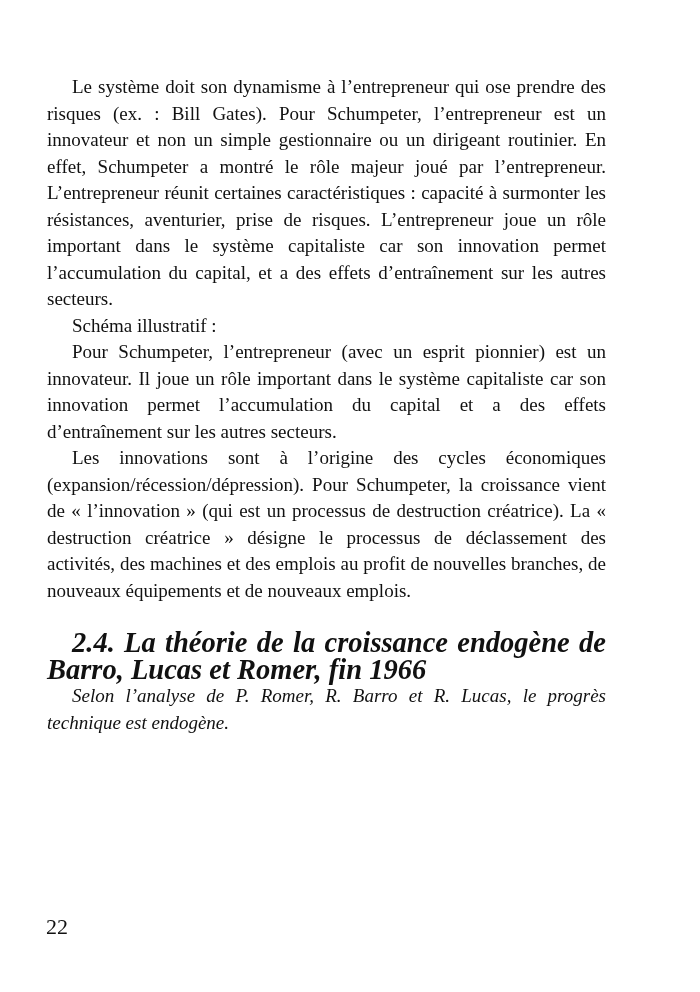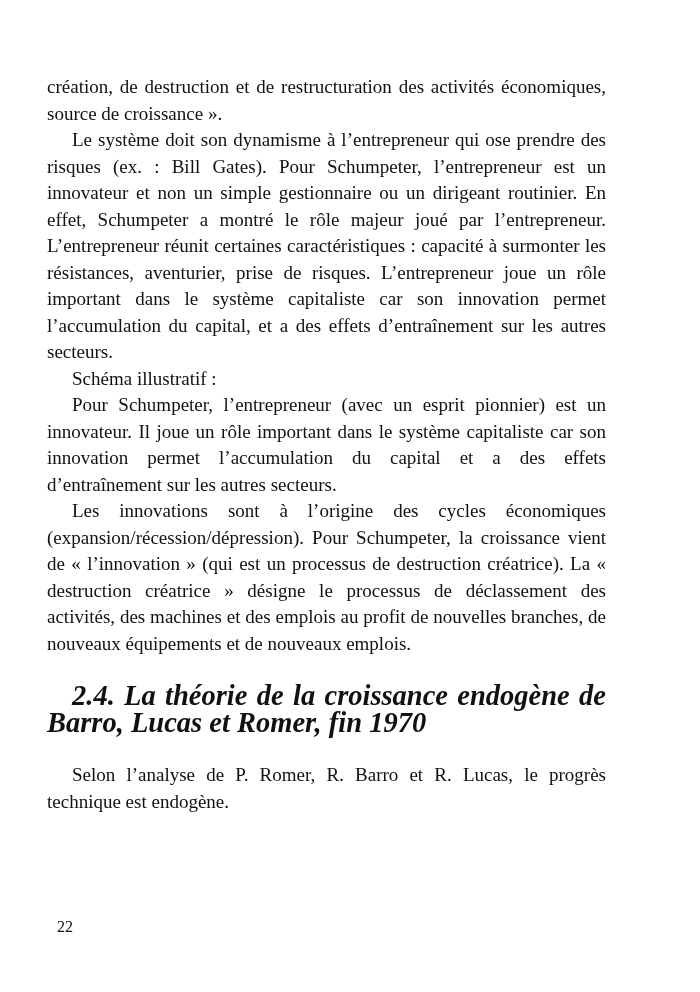--- a/index.html
+++ b/index.html
@@ -33,46 +33,45 @@
     }
     .heading {
       margin: 26px 0 0 0;
       font-weight: bold;
       font-style: italic;
       text-align: justify;
       text-indent: 25px;
       line-height: 26.5px;
     }
     .after-heading {
-      margin-top: 26px;
+      font-style: italic;
     }
     .arrow {
       font-family: "DejaVu Sans", sans-serif;
       font-size: 17px;
       font-weight: bold;
       margin-right: 1px;
     }
     .page-number {
       position: absolute;
-      left: 57px;
+      left: 46px;
       top: 915px;
-      font-size: 16px;
+      font-size: 22px;
       line-height: 24px;
     }
   </style>
 </head>
 <body>
 
 <div class="page">
-  <p class="para noindent">création, de destruction et de restructuration des activités économiques, source de croissance ».</p>
   <p class="para">Le système doit son dynamisme à l’entrepreneur qui ose prendre des risques (ex. : Bill Gates). Pour Schumpeter, l’entrepreneur est un innovateur et non un simple gestionnaire ou un dirigeant routinier. En effet, Schumpeter a montré le rôle majeur joué par l’entrepreneur. L’entrepreneur réunit certaines caractéristiques : capacité à surmonter les résistances, aventurier, prise de risques. L’entrepreneur joue un rôle important dans le système capitaliste car son innovation permet l’accumulation du capital, et a des effets d’entraînement sur les autres secteurs.</p>
   <p class="para">Schéma illustratif :</p>
   <p class="para">Pour Schumpeter, l’entrepreneur (avec un esprit pionnier) est un innovateur. Il joue un rôle important dans le système capitaliste car son innovation permet l’accumulation du capital et a des effets d’entraînement sur les autres secteurs.</p>
 
 
   <p class="para">Les innovations sont à l’origine des cycles économiques (expansion/récession/dépression). Pour Schumpeter, la croissance vient de « l’innovation » (qui est un processus de destruction créatrice). La « destruction créatrice » désigne le processus de déclassement des activités, des machines et des emplois au profit de nouvelles branches, de nouveaux équipements et de nouveaux emplois.</p>
 
-  <h2 class="heading">2.4. La théorie de la croissance endogène de Barro, Lucas et Romer, fin 1970</h2>
+  <h2 class="heading">2.4. La théorie de la croissance endogène de Barro, Lucas et Romer, fin 1966</h2>
 
   <p class="para after-heading">Selon l’analyse de P. Romer, R. Barro et R. Lucas, le progrès technique est endogène.</p>
 </div>
 
 <div class="page-number">22</div>
 
 </body></html>

